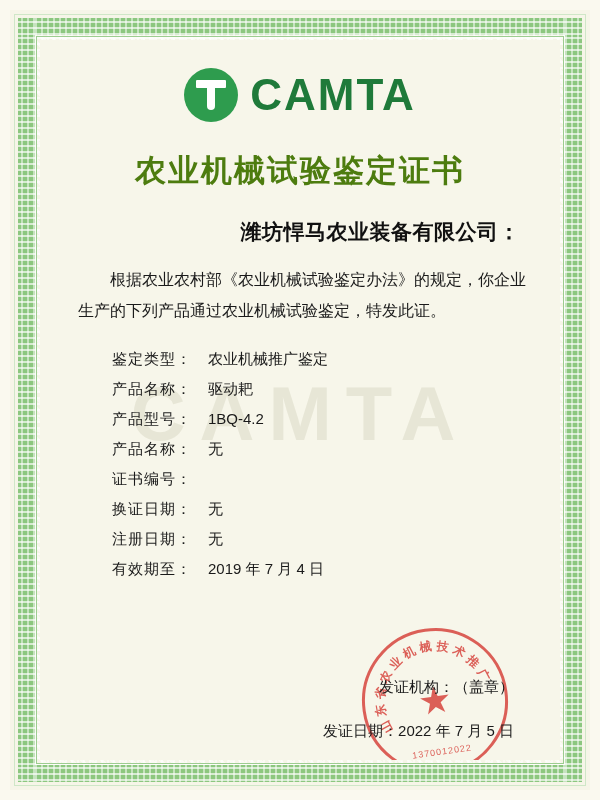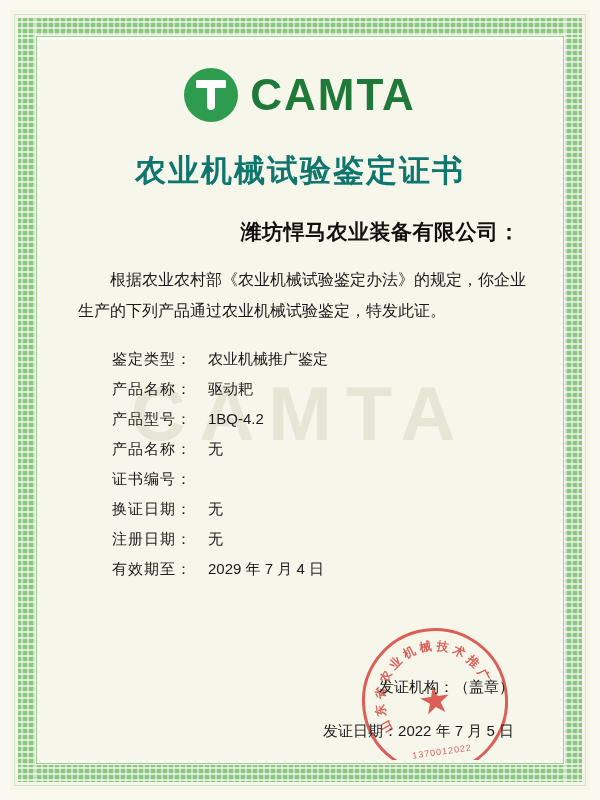--- a/index.html
+++ b/index.html
@@ -169,21 +169,21 @@
   
   .cert-title {
     position: absolute;
     left: 0;
     top: 110px;
     width: 520px;
     text-align: center;
     font-size: 31px;
     font-weight: 700;
     letter-spacing: 2px;
-    color: #0f766e;
+    color: #4d7c0f;
   }
   .recipient {
     position: absolute;
     left: 40px;
     top: 178px;
     width: 440px;
     font-size: 21px;
     font-weight: 700;
     color: #111;
     letter-spacing: 0.5px;
@@ -351,21 +351,21 @@
       <div class="field-row">
         <div class="field-label">换证日期：</div>
         <div class="field-value">无</div>
       </div>
       <div class="field-row">
         <div class="field-label">注册日期：</div>
         <div class="field-value">无</div>
       </div>
       <div class="field-row">
         <div class="field-label">有效期至：</div>
-        <div class="field-value">2029 年 7 月 4 日</div>
+        <div class="field-value">2019 年 7 月 4 日</div>
       </div>
     </div>
 
     <div class="seal">
       <div class="seal-text">
         <span style="transform:rotate(-110deg)">山</span>
         <span style="transform:rotate(-92deg)">东</span>
         <span style="transform:rotate(-74deg)">省</span>
         <span style="transform:rotate(-56deg)">农</span>
         <span style="transform:rotate(-38deg)">业</span>

